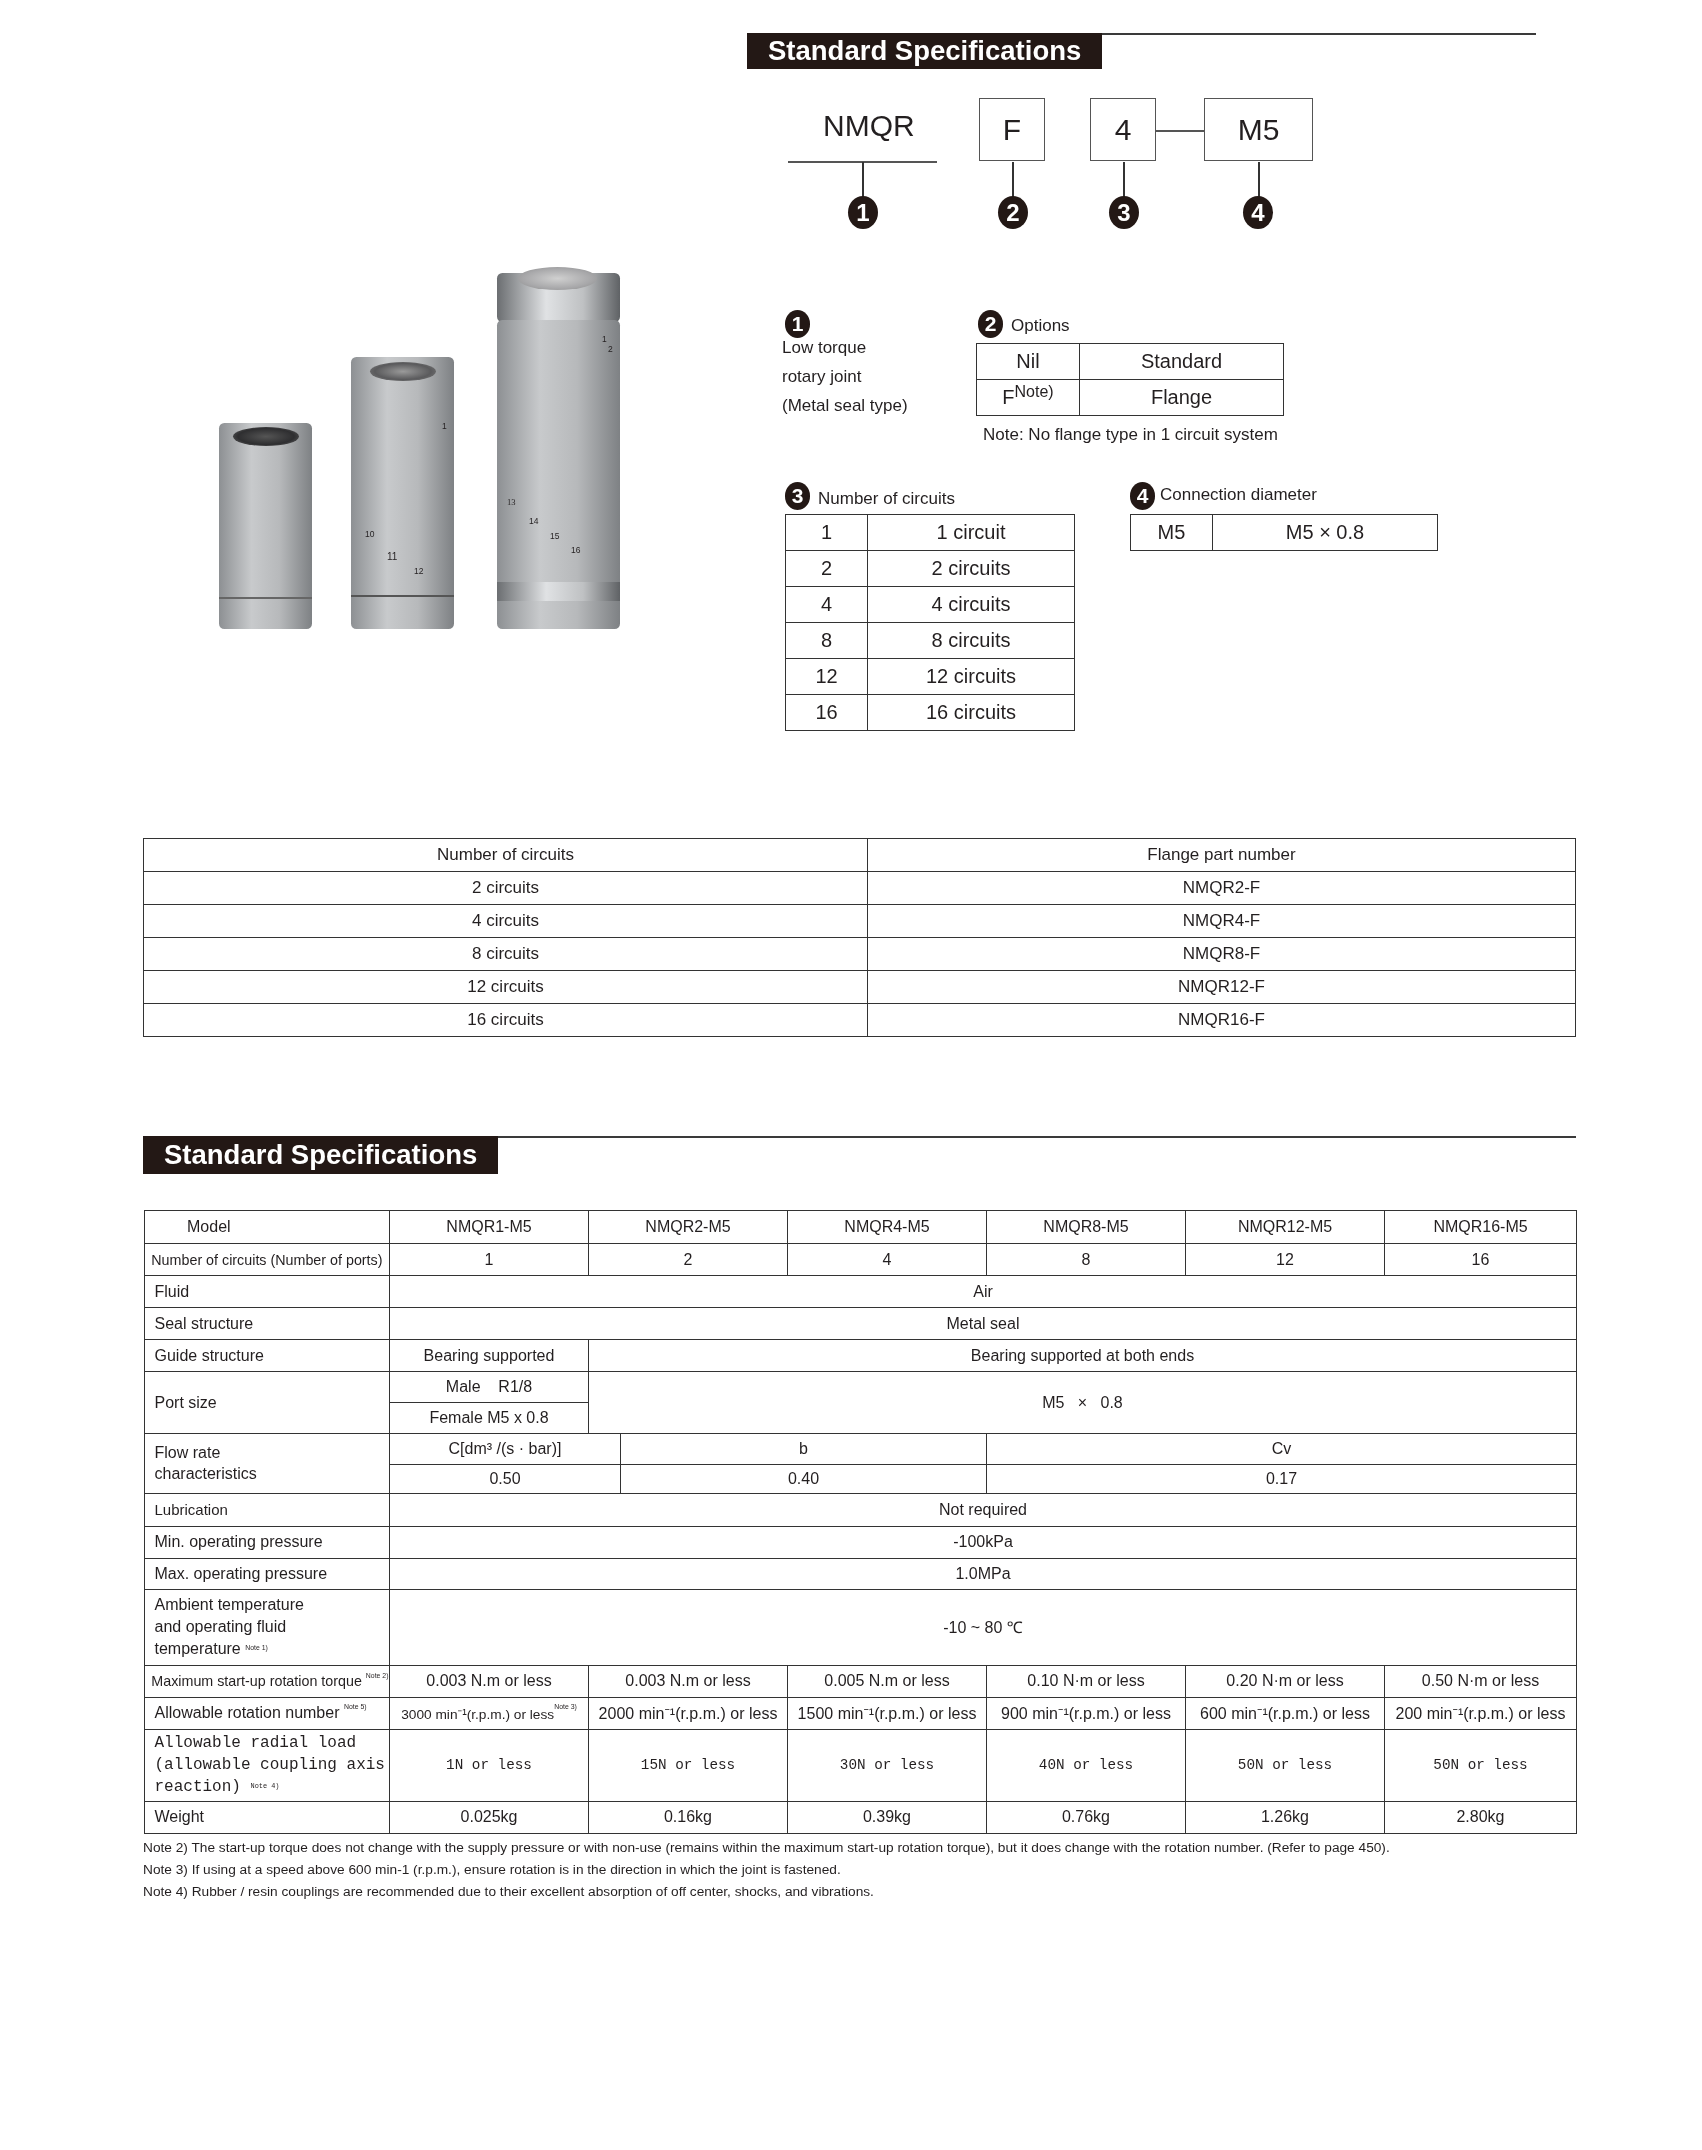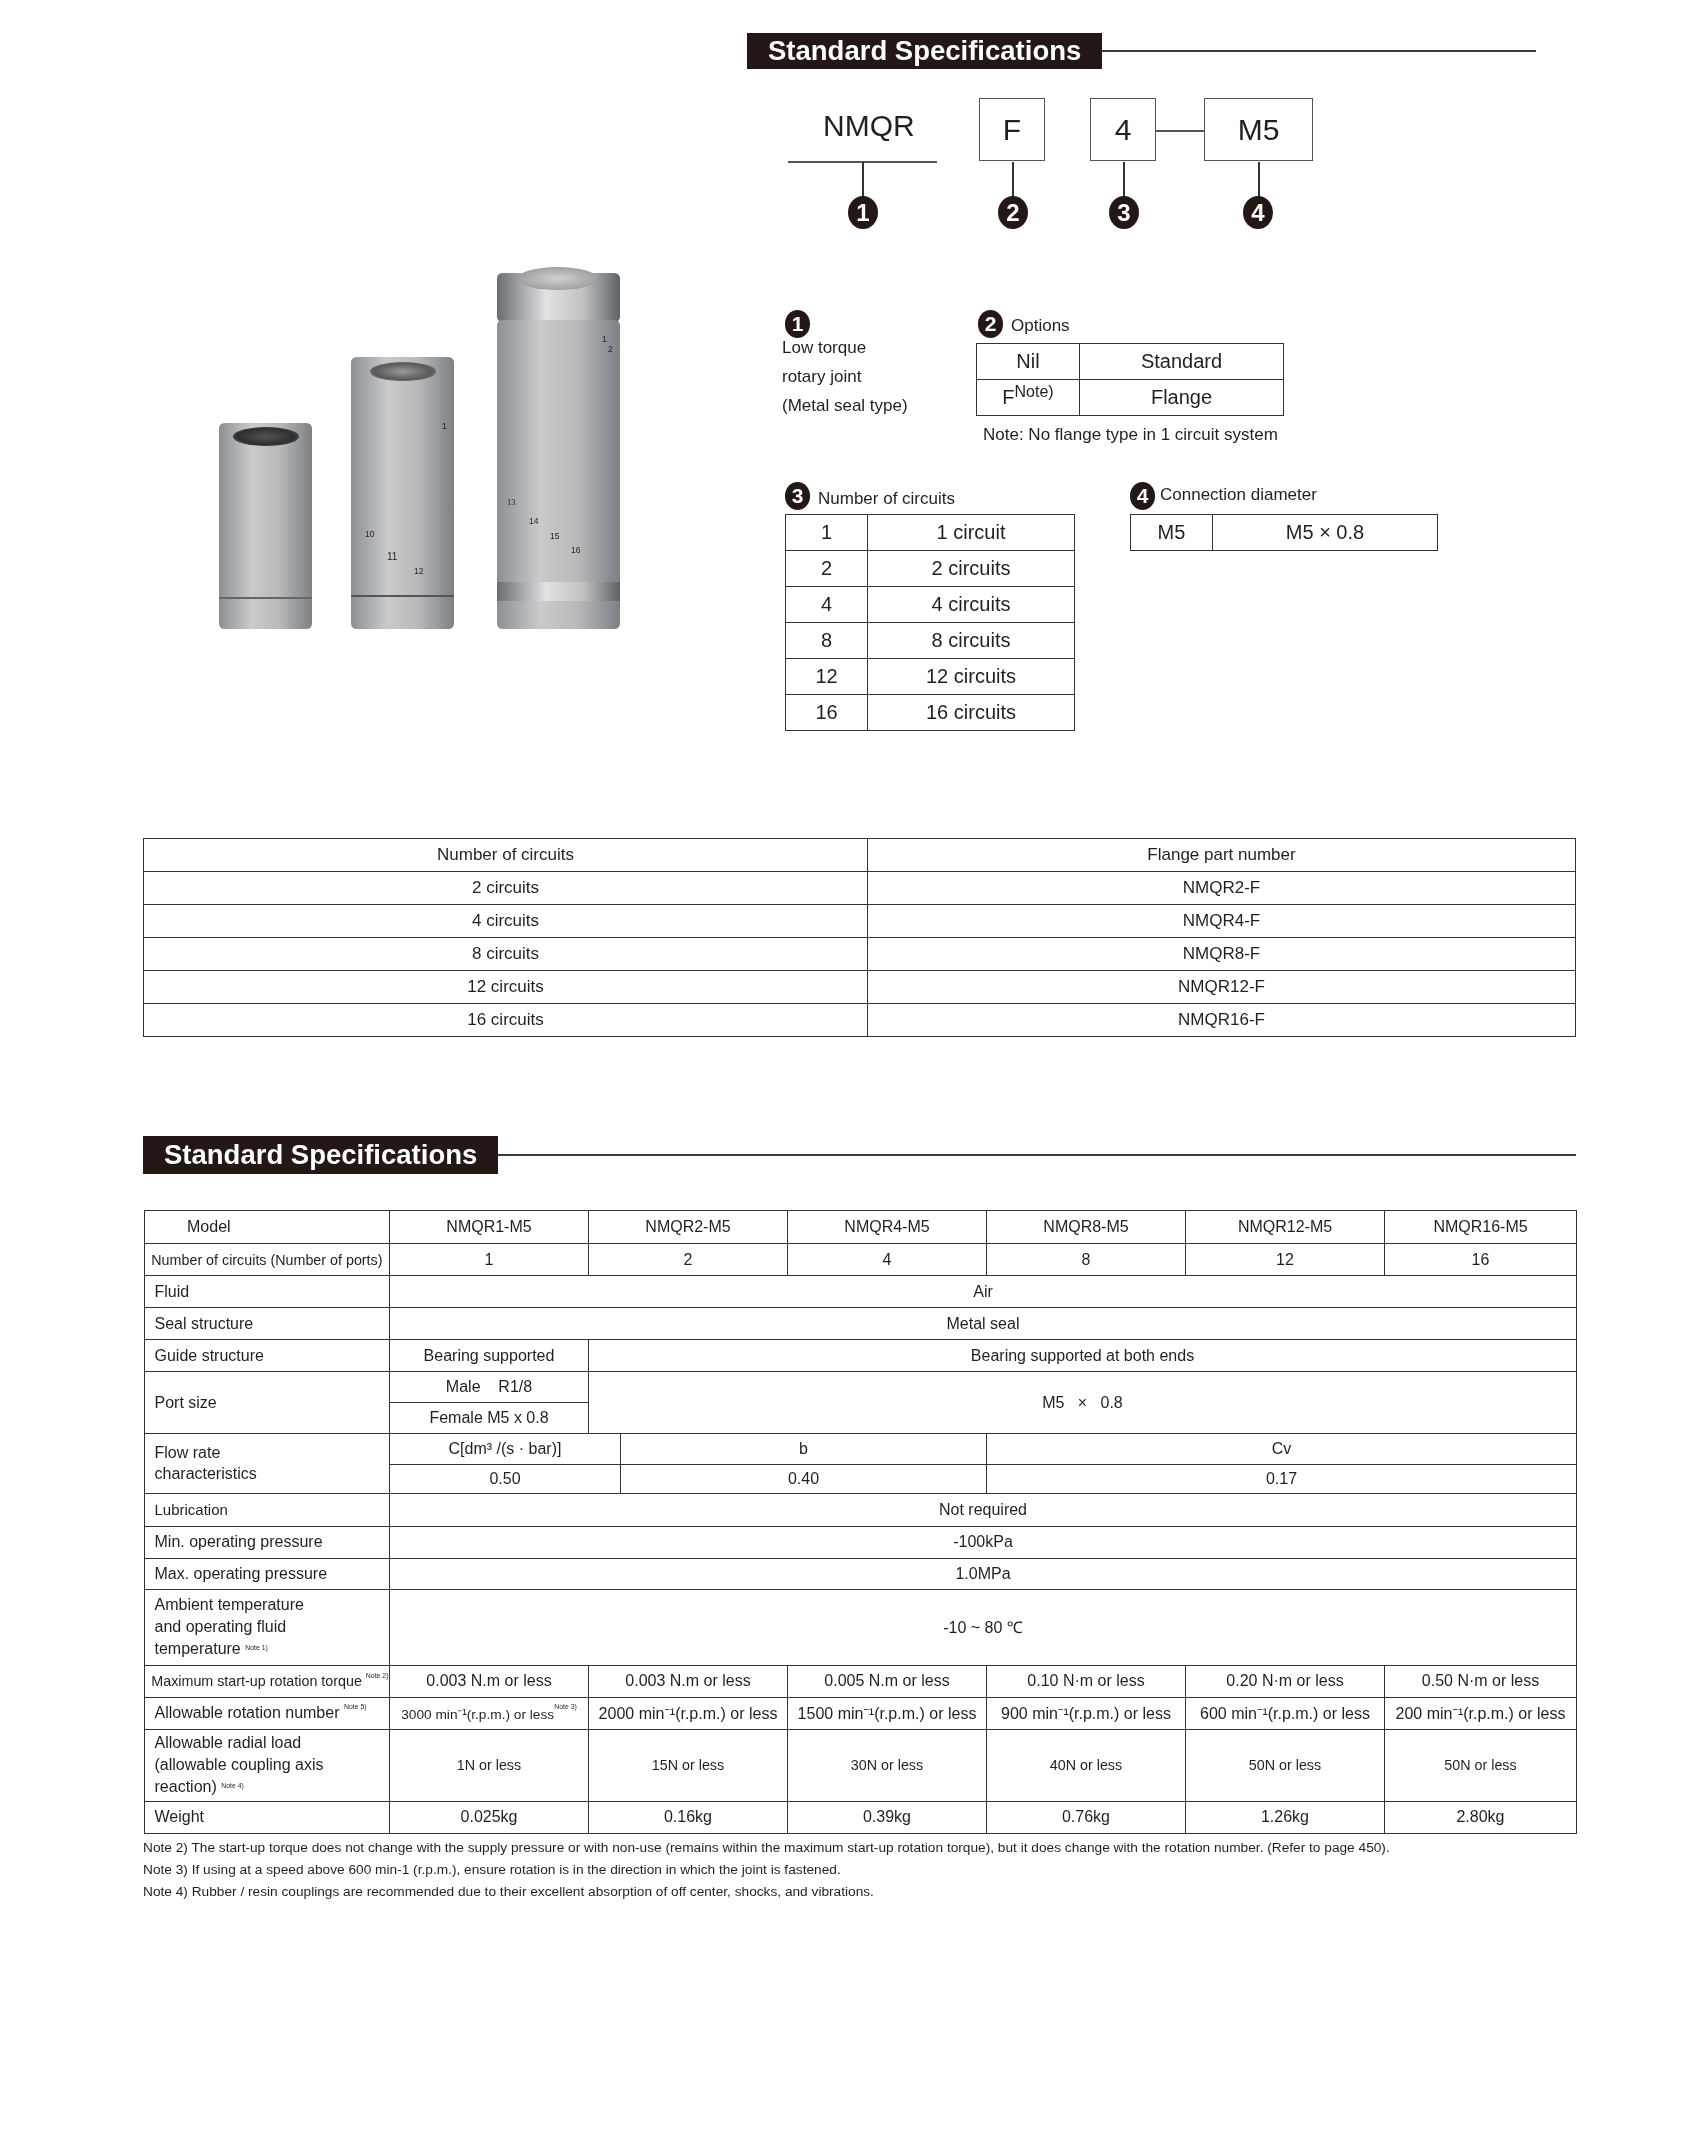--- a/index.html
+++ b/index.html
@@ -1,20 +1,20 @@
 <!DOCTYPE html>
 <html style="font-size:8.5px"><head>
 <meta charset="utf-8">
 <style>
   html,body{margin:0;padding:0;background:#fff;}
   body{width:1703px;height:2151px;position:relative;overflow:hidden;color:#231f20;
        font-family:"Liberation Sans", sans-serif;}
   .abs{position:absolute;}
   
-  .sec-head{position:absolute;display:flex;align-items:center;}
+  .sec-head{position:absolute;display:flex;align-items:flex-start;}
   .sec-head .tab{background:#231815;color:#fff;font-weight:bold;font-size:27.5px;
        padding:3.2px 21px 3.2px 21px;line-height:30px;white-space:nowrap;}
   .sec-head .rule{flex:1;border-bottom:2.1px solid #3a3a3a;height:0;}
   
   .code-box{position:absolute;border:1.6px solid #555;display:flex;align-items:center;justify-content:center;
        font-size:30px;color:#231f20;box-sizing:border-box;}
   .code-plain{position:absolute;font-size:30px;}
   .vline{position:absolute;width:1.6px;background:#333;}
   .hline{position:absolute;height:1.6px;background:#555;}
   .num-badge{position:absolute;width:30px;height:33px;border-radius:50%;background:#231815;color:#fff;
@@ -285,21 +285,21 @@
   </tr>
   <tr style="height:32px;">
     <td class="rh" style="white-space:nowrap;"><span>Allowable rotation number</span> <sup>Note 5)</sup></td>
     <td style="font-size:13.7px;white-space:nowrap;padding:0 1.1px;"><span>3000 min⁻¹(r.p.m.) or less</span><sup>Note 3)</sup></td>
     <td colspan="2" style="white-space:nowrap;padding:0 1.1px;">2000 min⁻¹(r.p.m.) or less</td>
     <td style="white-space:nowrap;padding:0 1.1px;">1500 min⁻¹(r.p.m.) or less</td>
     <td style="white-space:nowrap;padding:0 1.1px;">900 min⁻¹(r.p.m.) or less</td>
     <td style="white-space:nowrap;padding:0 1.1px;">600 min⁻¹(r.p.m.) or less</td>
     <td style="white-space:nowrap;padding:0 1.1px;">200 min⁻¹(r.p.m.) or less</td>
   </tr>
-  <tr style="height:72px;">
+  <tr style="height:72px;font-family:Liberation Mono, monospace;">
     <td class="rh" style="line-height:22px;">
       <div>Allowable radial load</div>
       <div>(allowable coupling axis</div>
       <div><span>reaction)</span> <sup>Note 4)</sup></div>
     </td>
     <td style="font-size:14.3px;">1N or less</td>
     <td colspan="2" style="font-size:14.3px;">15N or less</td>
     <td style="font-size:14.3px;">30N or less</td>
     <td style="font-size:14.3px;">40N or less</td>
     <td style="font-size:14.3px;">50N or less</td>

